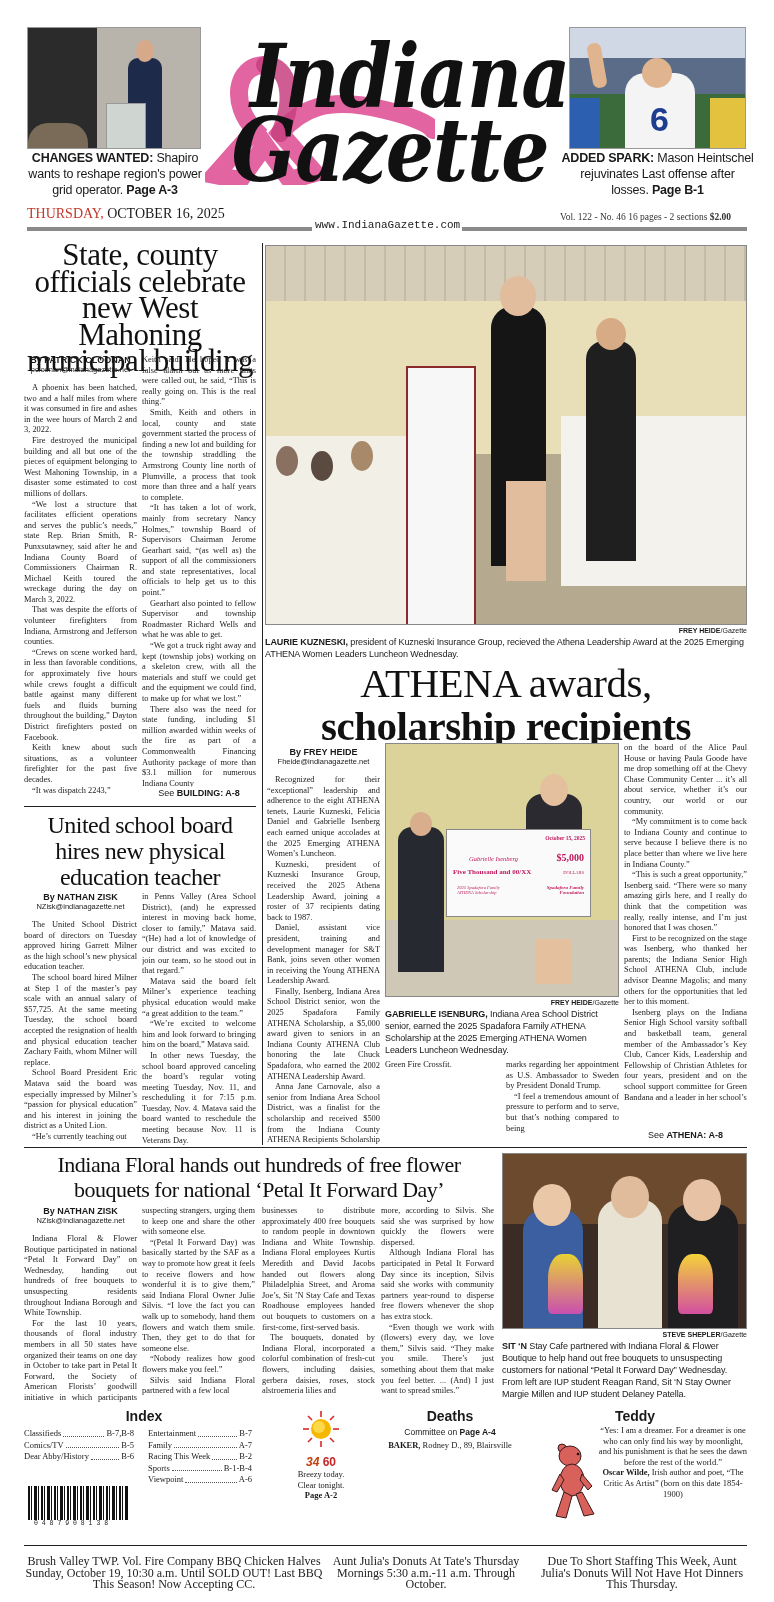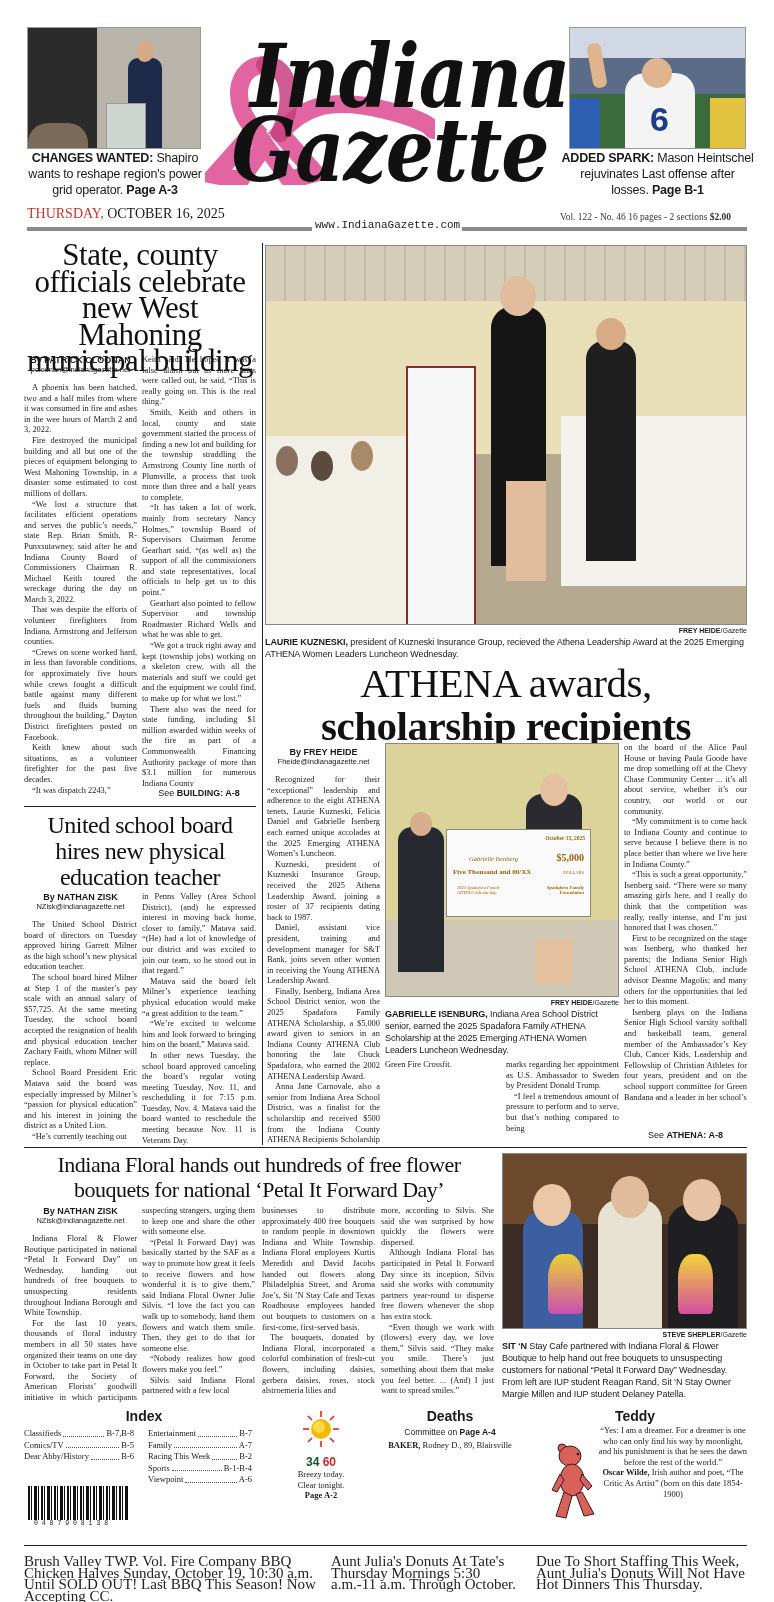--- a/index.html
+++ b/index.html
@@ -36,21 +36,21 @@
 
   
   .photo { position: absolute; overflow: hidden; border: 1px solid #888; }
 
   
   .box-head { font-family: "Liberation Sans", sans-serif; font-weight: bold; font-size: 14px; text-align: center; }
   .idx-row { display: flex; font-family: "Liberation Serif", serif; font-size: 8.5px; line-height: 11.5px; }
   .idx-row .lbl { white-space: nowrap; }
   .idx-row .dots { flex: 1; border-bottom: 1px dotted #555; margin: 0 2px 3px; }
   .idx-row .pg { white-space: nowrap; }
-  .promo { font-family: "Liberation Serif", serif; font-size: 15px; line-height: 11.5px; color: #222; }
+  .promo { font-family: "Liberation Serif", serif; font-size: 12px; line-height: 11.5px; color: #222; text-align: center; }
 </style>
 </head>
 <body>
 
 <div class="abs teaser-photo" style="left:27px;top:27px;width:174px;height:122px;background:linear-gradient(90deg,#2b2b2b 0 40%,#b9b4ab 40% 100%);">
   <div class="abs" style="left:100px;top:30px;width:34px;height:90px;background:#1e2a4a;border-radius:10px 10px 0 0;"></div>
   <div class="abs" style="left:108px;top:12px;width:18px;height:22px;background:#d6a98a;border-radius:50%;"></div>
   <div class="abs" style="left:78px;top:75px;width:40px;height:47px;background:#cfd6d2;border:1px solid #999;"></div>
   <div class="abs" style="left:0px;top:95px;width:60px;height:30px;background:#7a6a58;border-radius:20px 20px 0 0;"></div>
 </div>
@@ -173,21 +173,21 @@
   <p>Finally, Isenberg, Indiana Area School District senior, won the 2025 Spadafora Family ATHENA Scholarship, a $5,000 award given to seniors in an Indiana County ATHENA Club honoring the late Chuck Spadafora, who earned the 2002 ATHENA Leadership Award.</p>
   <p>Anna Jane Carnovale, also a senior from Indiana Area School District, was a finalist for the scholarship and received $500 from the Indiana County ATHENA Recipients Scholarship Committee and</p>
 </div>
 
 <div class="photo" style="left:385px;top:743px;width:234px;height:254px;background:linear-gradient(180deg,#dcd39a 0 70%,#cfc8b7 70% 100%);">
   <div class="abs" style="left:12px;top:83px;width:46px;height:145px;background:#262a30;border-radius:14px 14px 0 0;"></div>
   <div class="abs" style="left:24px;top:68px;width:22px;height:24px;background:#d9ae8c;border-radius:50%;"></div>
   <div class="abs" style="left:140px;top:50px;width:56px;height:70px;background:#2a2a30;border-radius:16px 16px 0 0;"></div>
   <div class="abs" style="left:154px;top:30px;width:28px;height:32px;background:#e4c09e;border-radius:50%;"></div>
   <div class="abs" style="left:150px;top:195px;width:36px;height:45px;background:#e4c09e;"></div>
-  <div class="abs" style="left:60px;top:85px;width:145px;height:88px;background:#fafafa;border:1px solid #888;font-family:'Liberation Serif',serif;color:#a16207;">
+  <div class="abs" style="left:60px;top:85px;width:145px;height:88px;background:#fafafa;border:1px solid #888;font-family:'Liberation Serif',serif;color:#be185d;">
     <div class="abs" style="right:5px;top:5px;font-size:5.5px;font-weight:bold;">October 15, 2025</div>
     <div class="abs" style="left:22px;top:25px;font-size:6.5px;font-style:italic;">Gabrielle Isenberg</div>
     <div class="abs" style="right:6px;top:22px;font-size:10px;font-weight:bold;">$5,000</div>
     <div class="abs" style="left:6px;top:38px;font-size:7px;font-weight:bold;">Five Thousand and 00/XX</div>
     <div class="abs" style="right:6px;top:40px;font-size:4.5px;">DOLLARS</div>
     <div class="abs" style="left:10px;top:55px;width:60px;font-size:4.5px;font-style:italic;">2025 Spadafora Family ATHENA Scholarship</div>
     <div class="abs" style="right:6px;top:55px;width:50px;font-size:5px;font-style:italic;font-weight:bold;text-align:right;">Spadafora Family Foundation</div>
   </div>
 </div>
 <div class="abs credit" style="left:385px;top:999px;width:234px;">
@@ -315,21 +315,21 @@
       <line x1="31" y1="19" x2="37" y2="19"></line>
     <line x1="6" y1="6" x2="10" y2="10"></line>
       <line x1="28" y1="28" x2="32" y2="32"></line>
     <line x1="6" y1="32" x2="10" y2="28"></line>
       <line x1="28" y1="10" x2="32" y2="6"></line>
   </g>
   <circle cx="19" cy="19" r="10" fill="#f5b800"></circle>
   <circle cx="17" cy="17" r="6" fill="#ffd84a"></circle>
 </svg>
 <div class="abs" style="left:290px;top:1455px;width:62px;text-align:center;font-family:'Liberation Sans',sans-serif;font-weight:bold;font-size:12px;">
-  <span style="color:#14532d;">34</span>&nbsp;<span style="color:#c62828;">60</span>
+  <span style="color:#c2410c;font-style:italic;">34</span>&nbsp;<span style="color:#c62828;">60</span>
 </div>
 <div class="abs" style="left:280px;top:1469px;width:82px;text-align:center;font-family:'Liberation Serif',serif;font-size:8.5px;line-height:10.5px;">
   <div>Breezy today.</div>
   <div>Clear tonight.</div>
   <div style="font-weight:bold;">Page A-2</div>
 </div>
 
 <div class="abs box-head" style="left:375px;top:1408px;width:150px;">Deaths</div>
 <div class="abs" style="left:375px;top:1427px;width:150px;text-align:center;font-family:'Liberation Sans',sans-serif;font-size:8.5px;">
   <span>Committee on </span><b>Page A-4</b>

